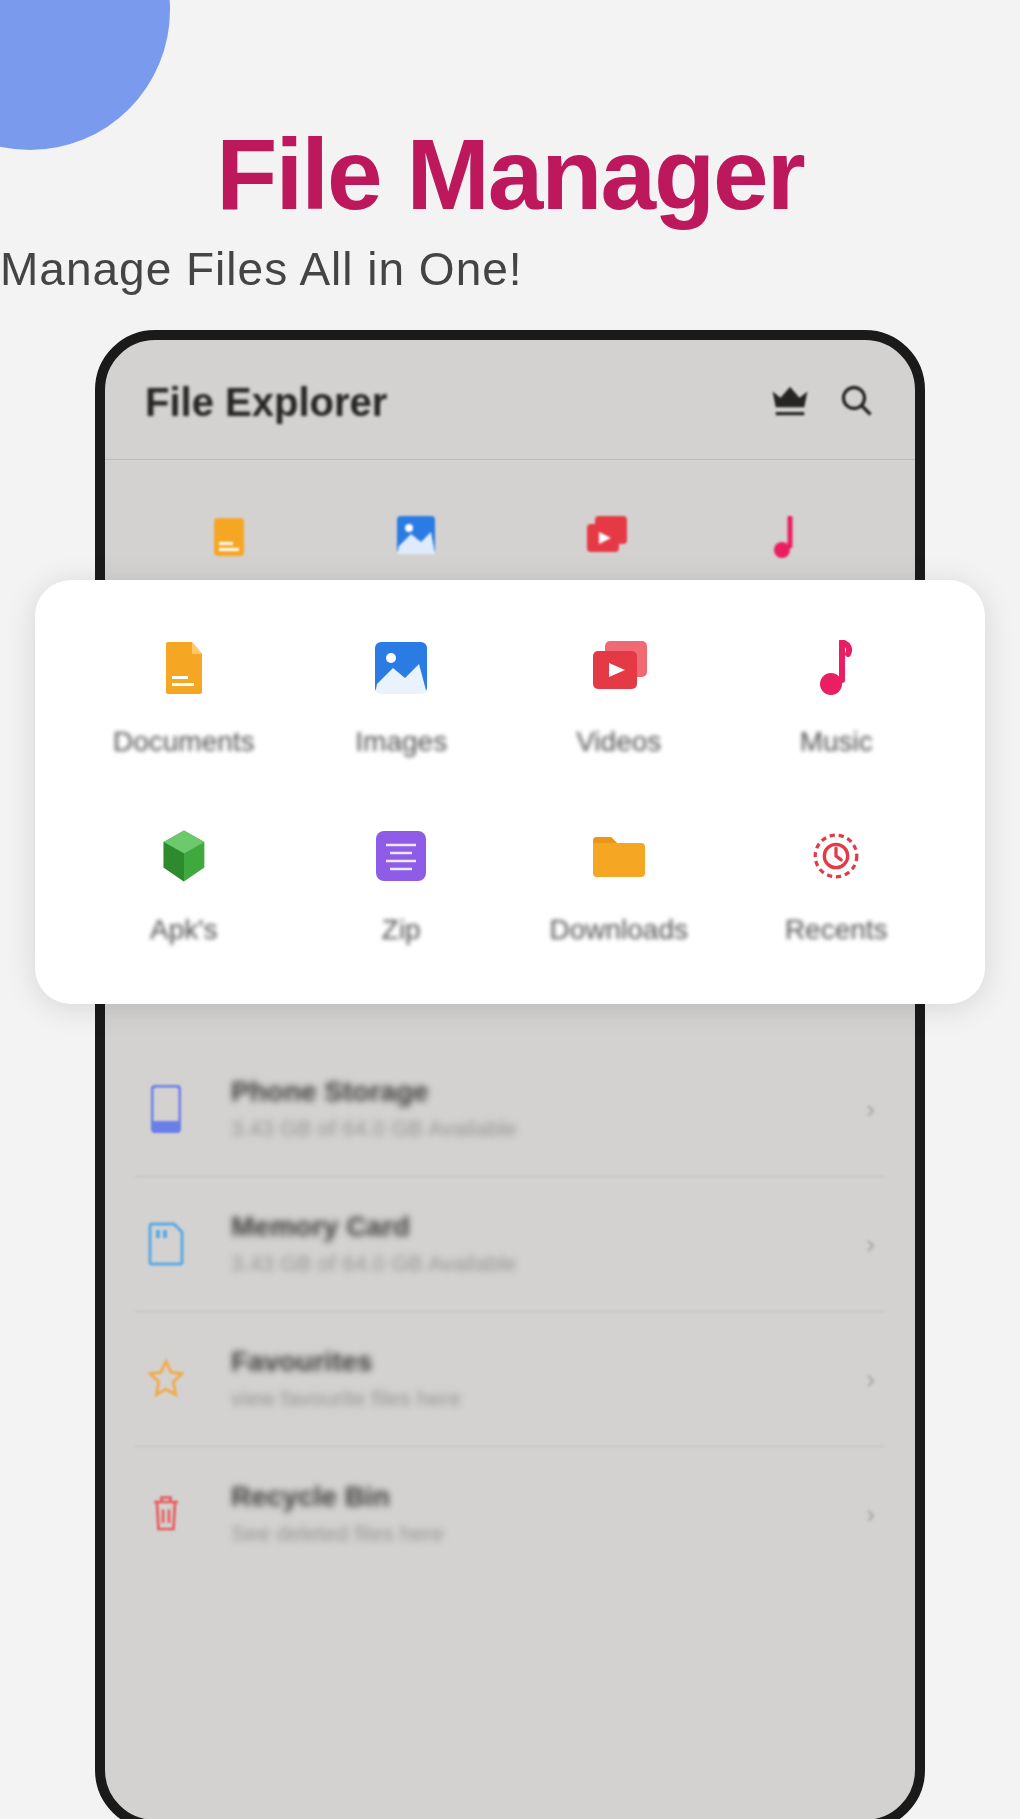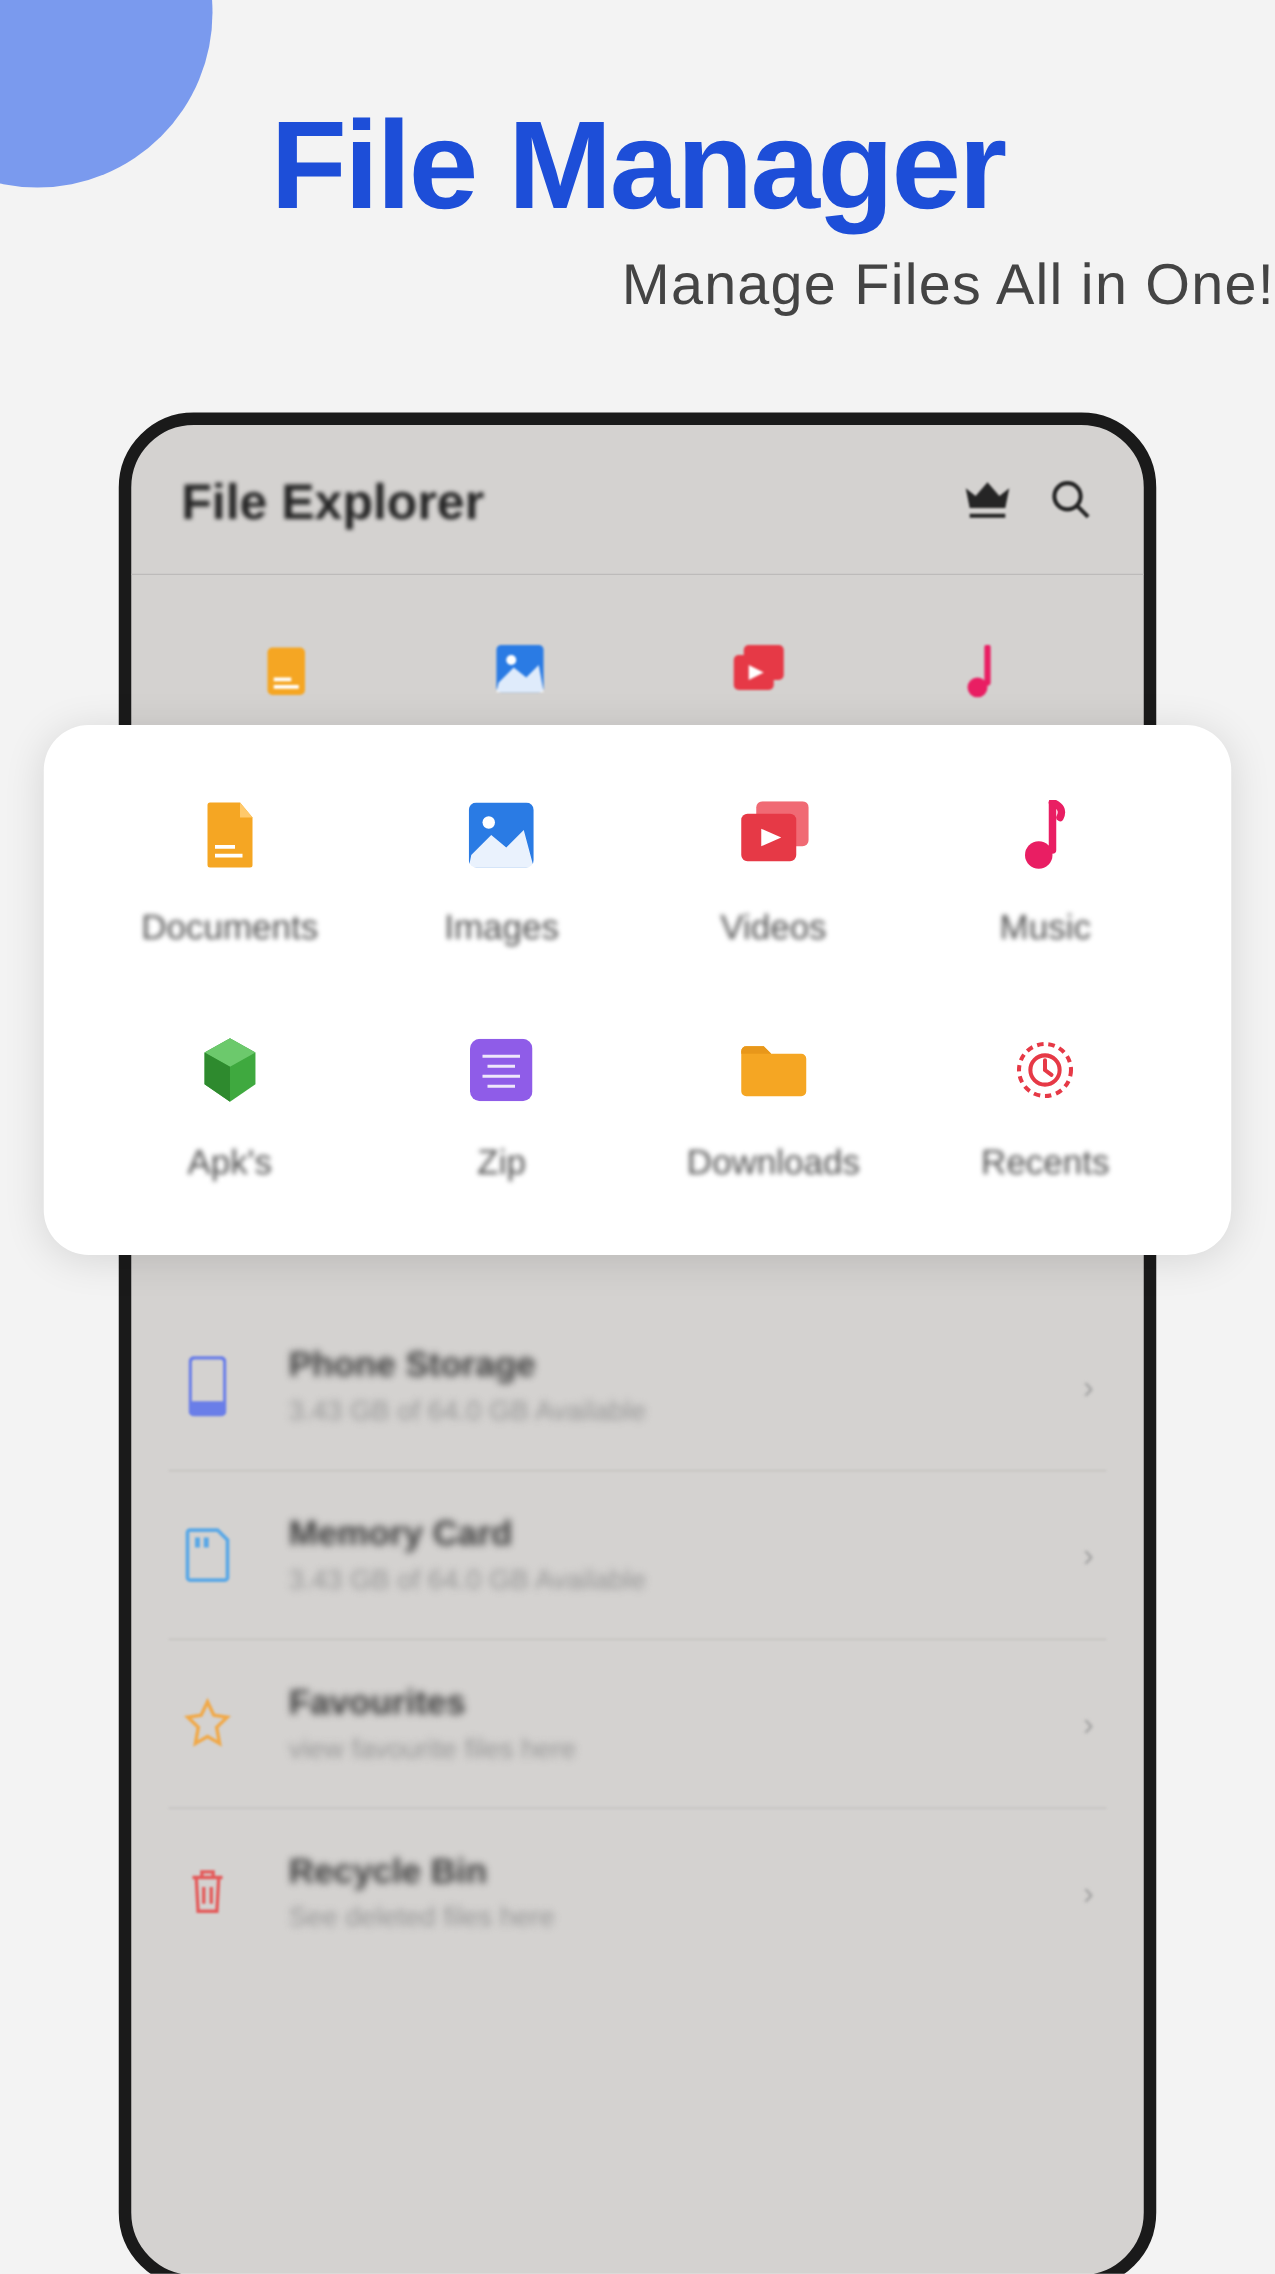--- a/index.html
+++ b/index.html
@@ -17,26 +17,26 @@
       height: 280px;
       background: #7a9aee;
       border-radius: 50%;
       top: -130px;
       left: -110px;
     }
     .hero-title {
       text-align: center;
       font-size: 100px;
       font-weight: 800;
-      color: #1d4ed8;
-      margin-top: 75px;
+      color: #be185d;
+      margin-top: 117px;
       letter-spacing: -2px;
     }
     .hero-sub {
-      text-align: right;
+      text-align: left;
       font-size: 46px;
       color: #444;
       margin-top: 10px;
       letter-spacing: 1px;
       font-weight: 400;
     }
     .phone {
       position: absolute;
       width: 830px;
       left: 95px;

